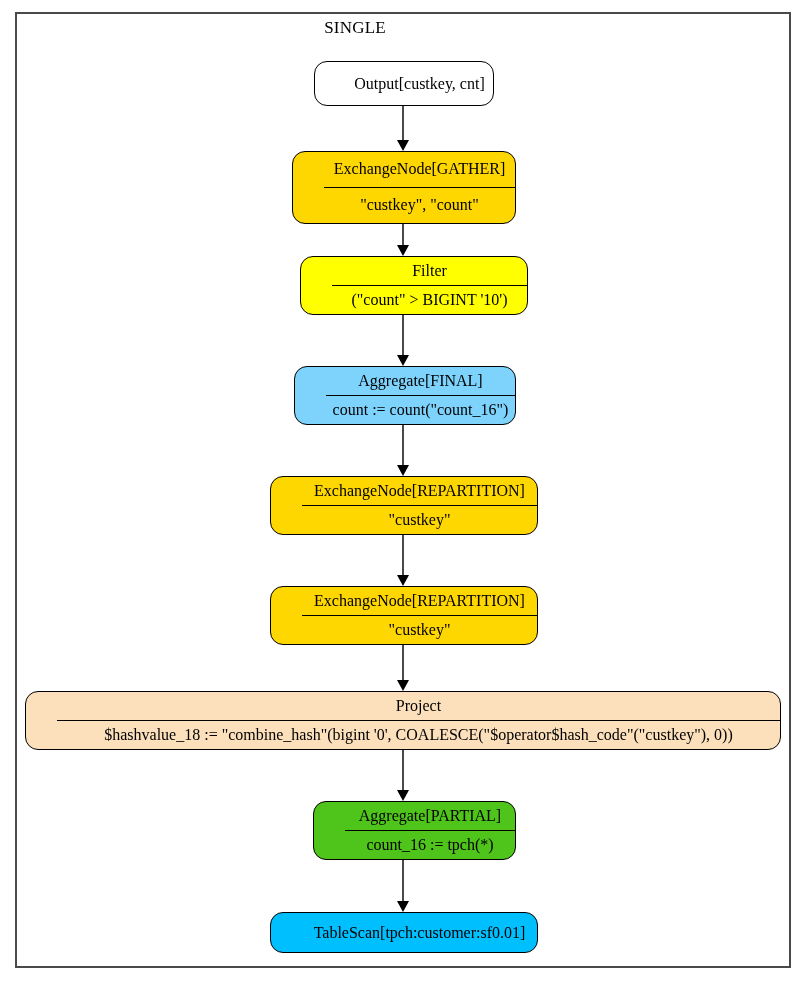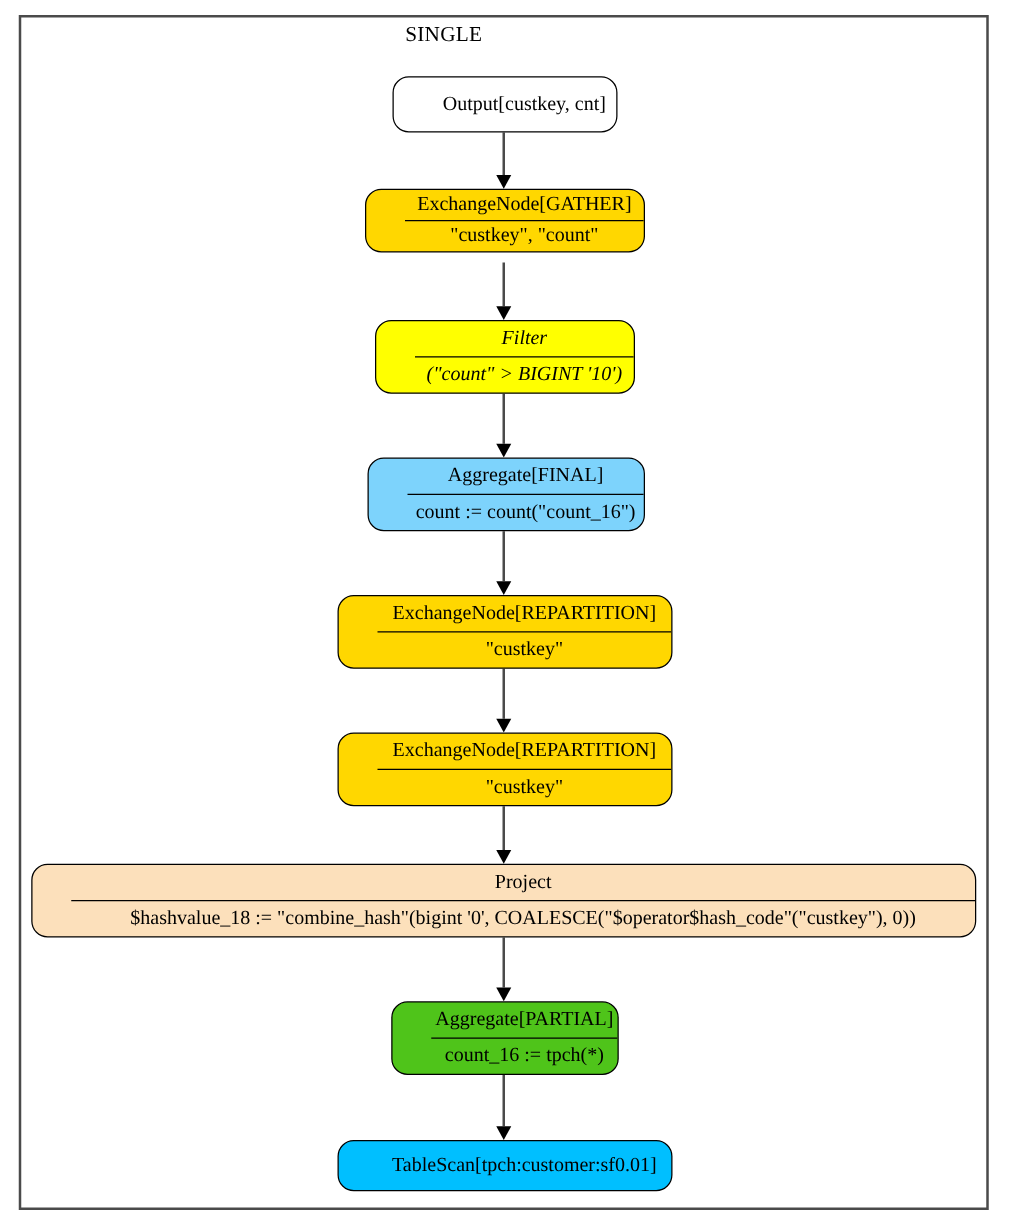--- a/index.html
+++ b/index.html
@@ -106,45 +106,45 @@
       <div class="edge-head" style="left: 397px; top: 680px; border-top-color: rgb(0, 0, 0);"></div>
       <div class="edge-line" style="left: 402px; top: 750px; height: 40px; background: rgb(74, 74, 74);"></div>
       <div class="edge-head" style="left: 397px; top: 790px; border-top-color: rgb(0, 0, 0);"></div>
       <div class="edge-line" style="left: 402px; top: 860px; height: 41px; background: rgb(74, 74, 74);"></div>
       <div class="edge-head" style="left: 397px; top: 901px; border-top-color: rgb(0, 0, 0);"></div>
     </div>
   <div id="nodes-layer">
       <div class="node one-row" style="left: 314px; top: 61px; width: 180px; height: 45px; background: rgb(255, 255, 255);">
         <div class="title-row">Output[custkey, cnt]</div>
       </div>
-      <div class="node two-row" style="left: 292px; top: 151px; width: 224px; height: 51px; background: rgb(255, 215, 0);">
+      <div class="node two-row" style="left: 292px; top: 151px; width: 224px; height: 73px; background: rgb(255, 215, 0);">
         <div class="title-row">ExchangeNode[GATHER]</div>
         <div class="detail-row">"custkey", "count"</div>
       </div>
-      <div class="node two-row" style="left: 300px; top: 256px; width: 208px; height: 59px; background: rgb(255, 255, 0); font-style: italic;">
+      <div class="node two-row" style="left: 300px; top: 256px; width: 228px; height: 59px; background: rgb(255, 255, 0);">
         <div class="title-row">Filter</div>
         <div class="detail-row">("count" &gt; BIGINT '10')</div>
       </div>
       <div class="node two-row" style="left: 294px; top: 366px; width: 222px; height: 59px; background: #7dd3fc;">
         <div class="title-row">Aggregate[FINAL]</div>
         <div class="detail-row">count := count("count_16")</div>
       </div>
       <div class="node two-row" style="left: 270px; top: 476px; width: 268px; height: 59px; background: rgb(255, 215, 0);">
         <div class="title-row">ExchangeNode[REPARTITION]</div>
         <div class="detail-row">"custkey"</div>
       </div>
       <div class="node two-row" style="left: 270px; top: 586px; width: 268px; height: 59px; background: rgb(255, 215, 0);">
         <div class="title-row">ExchangeNode[REPARTITION]</div>
         <div class="detail-row">"custkey"</div>
       </div>
       <div class="node two-row" style="left: 25px; top: 691px; width: 756px; height: 59px; background: rgb(252, 224, 187);">
         <div class="title-row">Project</div>
         <div class="detail-row">$hashvalue_18 := "combine_hash"(bigint '0', COALESCE("$operator$hash_code"("custkey"), 0))</div>
       </div>
-      <div class="node two-row" style="left: 313px; top: 801px; width: 182px; height: 59px; background: rgb(79, 196, 26);">
+      <div class="node two-row" style="left: 313px; top: 801px; width: 203px; height: 59px; background: rgb(79, 196, 26);">
         <div class="title-row">Aggregate[PARTIAL]</div>
         <div class="detail-row">count_16 := tpch(*)</div>
       </div>
       <div class="node one-row" style="left: 270px; top: 912px; width: 268px; height: 41px; background: rgb(0, 191, 255); text-align: center;">
         <div class="title-row">TableScan[tpch:customer:sf0.01]</div>
       </div>
     </div>
 
 </div>
 

